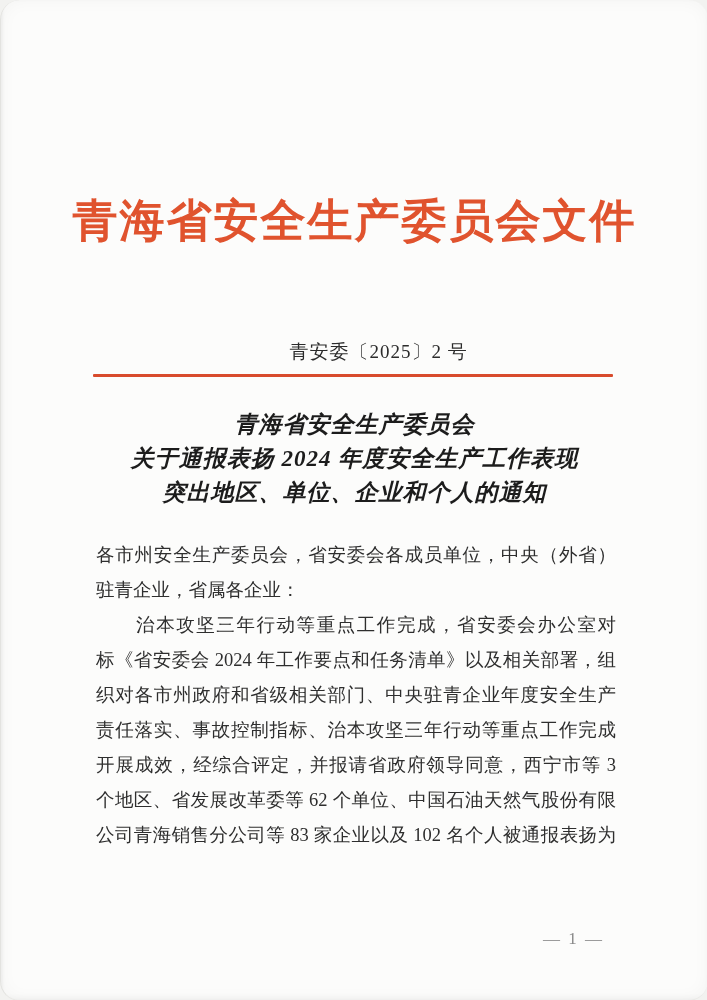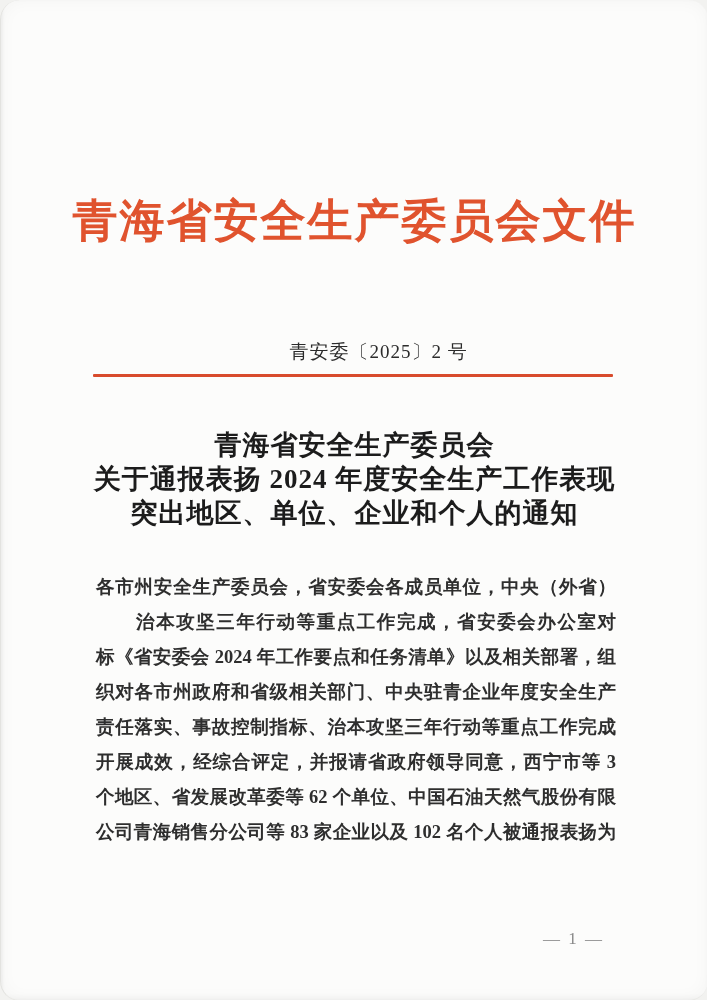--- a/index.html
+++ b/index.html
@@ -59,40 +59,40 @@
     top: 374px;
     left: 92px;
     width: 520px;
     height: 3px;
     background: var(--divider-red, #d84b2c);
     border-radius: 1px;
   }
 
   .title-block {
     position: absolute;
-    top: 428px;
+    top: 408px;
     left: 0;
     width: 100%;
     text-align: center;
-    font-size: 27px;
+    font-size: 23px;
     line-height: 34px;
     font-weight: bold;
     letter-spacing: 1px;
     color: #1c1c1c;
+    font-style: italic;
   }
 
   .body-text {
     position: absolute;
-    top: 570px;
+    top: 538px;
     left: 95px;
     width: 520px;
     font-size: 18.5px;
     line-height: 35px;
     color: #2e2e2e;
-    font-weight: bold;
   }
   .body-line {
     text-align: justify;
     text-align-last: justify;
     text-justify: inter-character;
   }
   .body-line.short {
     text-align-last: left;
   }
 
@@ -117,20 +117,21 @@
   <div class="red-divider"></div>
 
   <div class="title-block">
     <div>青海省安全生产委员会</div>
     <div>关于通报表扬 2024 年度安全生产工作表现</div>
     <div>突出地区、单位、企业和个人的通知</div>
   </div>
 
   <div class="body-text">
     <div class="body-line">各市州安全生产委员会，省安委会各成员单位，中央（外省）</div>
+    <div class="body-line short">驻青企业，省属各企业：</div>
     <div class="body-line">　　治本攻坚三年行动等重点工作完成，省安委会办公室对</div>
     <div class="body-line">标《省安委会 2024 年工作要点和任务清单》以及相关部署，组</div>
     <div class="body-line">织对各市州政府和省级相关部门、中央驻青企业年度安全生产</div>
     <div class="body-line">责任落实、事故控制指标、治本攻坚三年行动等重点工作完成</div>
     <div class="body-line">开展成效，经综合评定，并报请省政府领导同意，西宁市等 3</div>
     <div class="body-line">个地区、省发展改革委等 62 个单位、中国石油天然气股份有限</div>
     <div class="body-line">公司青海销售分公司等 83 家企业以及 102 名个人被通报表扬为</div>
   </div>
 
   <div class="page-number">— 1 —</div>

